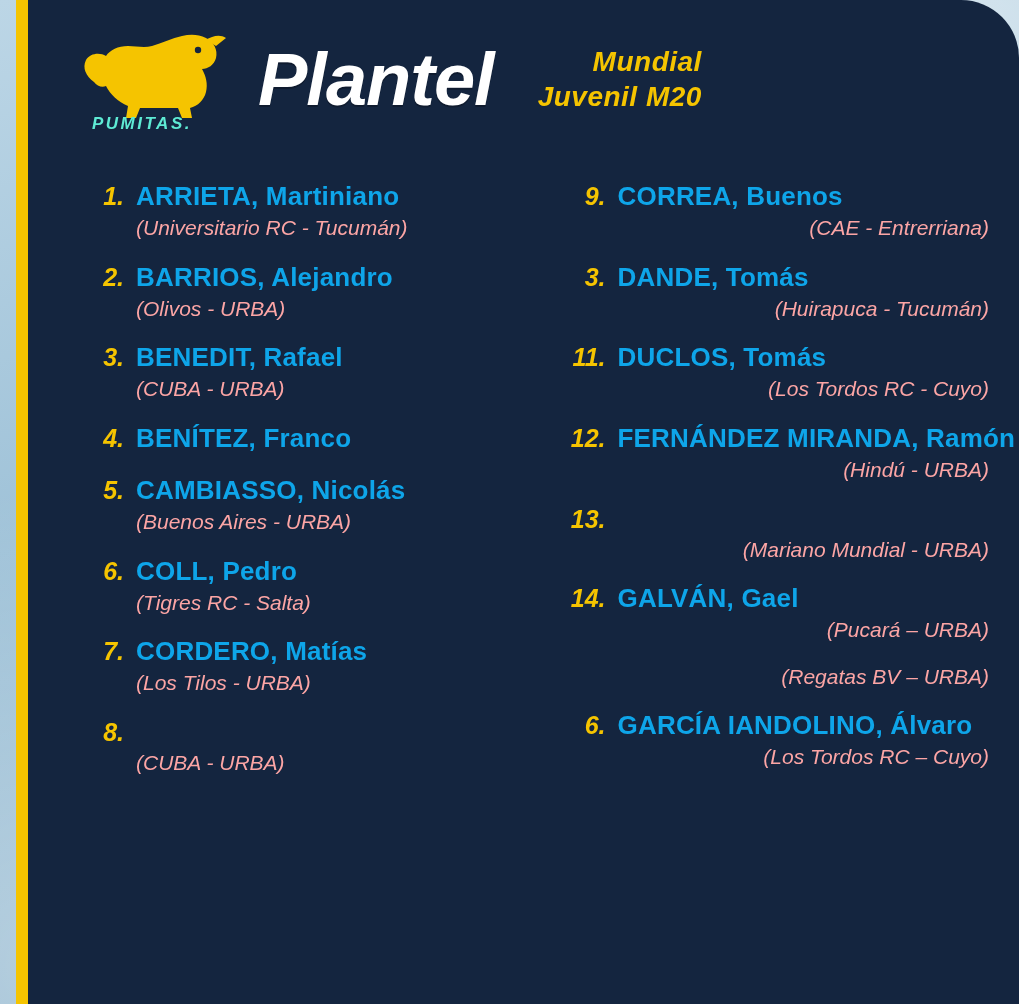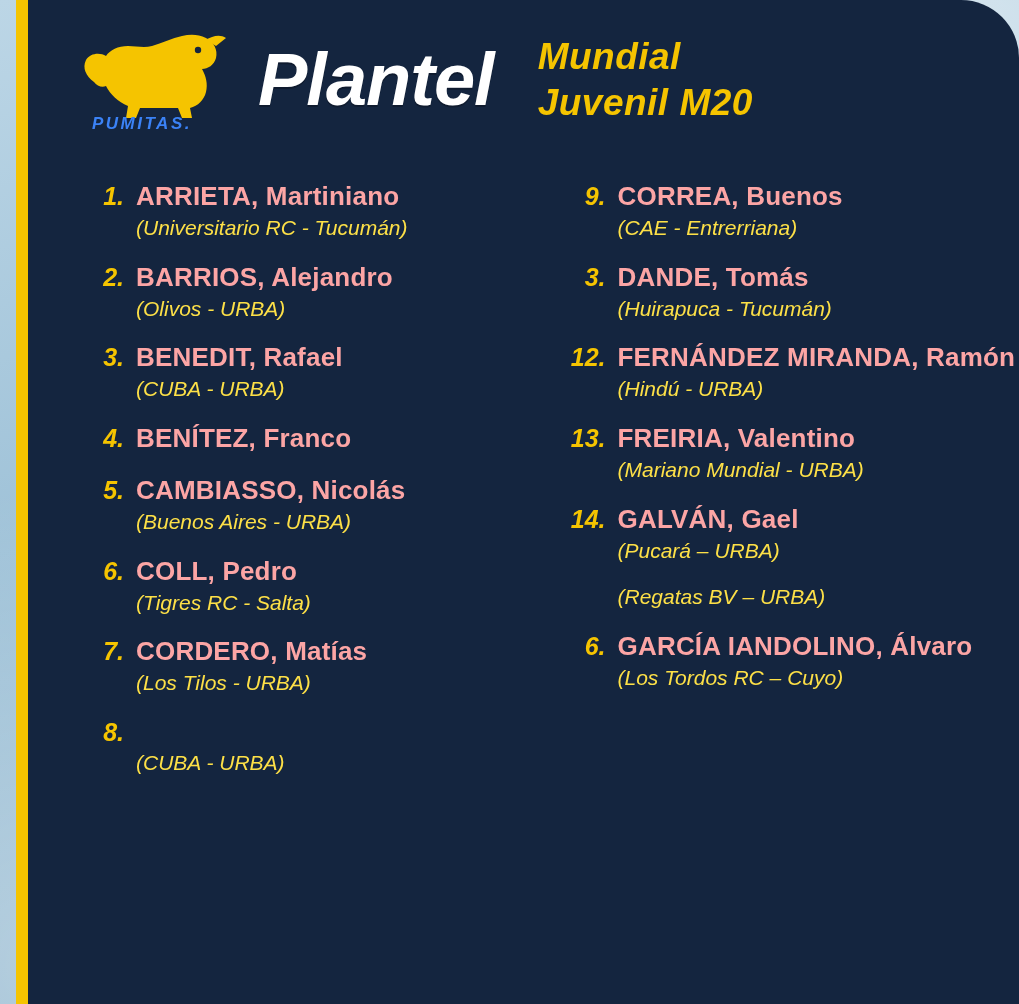--- a/index.html
+++ b/index.html
@@ -70,46 +70,47 @@
     width: 180px;
     height: 120px;
     position: relative;
     flex: 0 0 auto;
   }
   .logo svg { display: block; }
   .logo-word {
     position: absolute;
     left: 26px;
     bottom: 6px;
-    color: #3b82f6;
+    color: #5eead4;
     font-size: 17px;
     font-weight: bold;
     letter-spacing: 2.5px;
     font-style: italic;
   }
 
   .title {
     color: #ffffff;
     font-size: 74px;
     font-weight: bold;
     font-style: italic;
     letter-spacing: -1px;
     margin-left: 12px;
     line-height: 1;
     text-shadow: 0 2px 0 rgba(0,0,0,0.25);
   }
 
   .subtitle {
     margin-left: 44px;
     color: #f5c400;
-    font-size: 37px;
+    font-size: 28px;
     font-weight: bold;
     font-style: italic;
     line-height: 1.24;
     letter-spacing: 0.5px;
+    text-align: right;
   }
   .subtitle .line2 { display: block; }
 
   
   .roster {
     display: flex;
     padding: 22px 30px 0 30px;
     box-sizing: border-box;
   }
   .col {
@@ -132,36 +133,36 @@
     color: #f5c400;
     font-size: 25px;
     font-weight: bold;
     font-style: italic;
     min-width: 44px;
     text-align: right;
     padding-right: 12px;
     flex: 0 0 auto;
   }
   .name {
+    color: #0ea5e9;
+    font-size: 26px;
+    font-weight: bold;
+    letter-spacing: 0.2px;
+  }
+  .club {
     color: #fca5a5;
-    font-size: 26px;
-    font-weight: bold;
-    letter-spacing: 0.2px;
-  }
-  .club {
-    color: #fde047;
     font-size: 21px;
     font-style: italic;
     margin-top: 5px;
     padding-left: 56px;
   }
 
   
   .col.right .num { min-width: 50px; }
-  .col.right .club { padding-left: 62px; }
+  .col.right .club { padding-left: 62px; text-align: right; }
 </style>
 </head>
 <body>
 
 <div id="stage">
 
   <div class="accent-bar"></div>
 
   <div class="card">
 
@@ -271,33 +272,39 @@
         </div>
 
         <div class="player">
           <div class="player-line">
             <span class="num">3.</span>
             <span class="name">DANDE, Tomás</span>
           </div>
           <div class="club">(Huirapuca - Tucumán)</div>
         </div>
 
+        <div class="player">
+          <div class="player-line">
+            <span class="num">11.</span>
+            <span class="name">DUCLOS, Tomás</span>
+          </div>
+          <div class="club">(Los Tordos RC - Cuyo)</div>
+        </div>
 
         <div class="player">
           <div class="player-line">
             <span class="num">12.</span>
             <span class="name">FERNÁNDEZ MIRANDA, Ramón</span>
           </div>
           <div class="club">(Hindú - URBA)</div>
         </div>
 
         <div class="player">
           <div class="player-line">
             <span class="num">13.</span>
-            <span class="name">FREIRIA, Valentino</span>
           </div>
           <div class="club">(Mariano Mundial - URBA)</div>
         </div>
 
         <div class="player">
           <div class="player-line">
             <span class="num">14.</span>
             <span class="name">GALVÁN, Gael</span>
           </div>
           <div class="club">(Pucará – URBA)</div>

